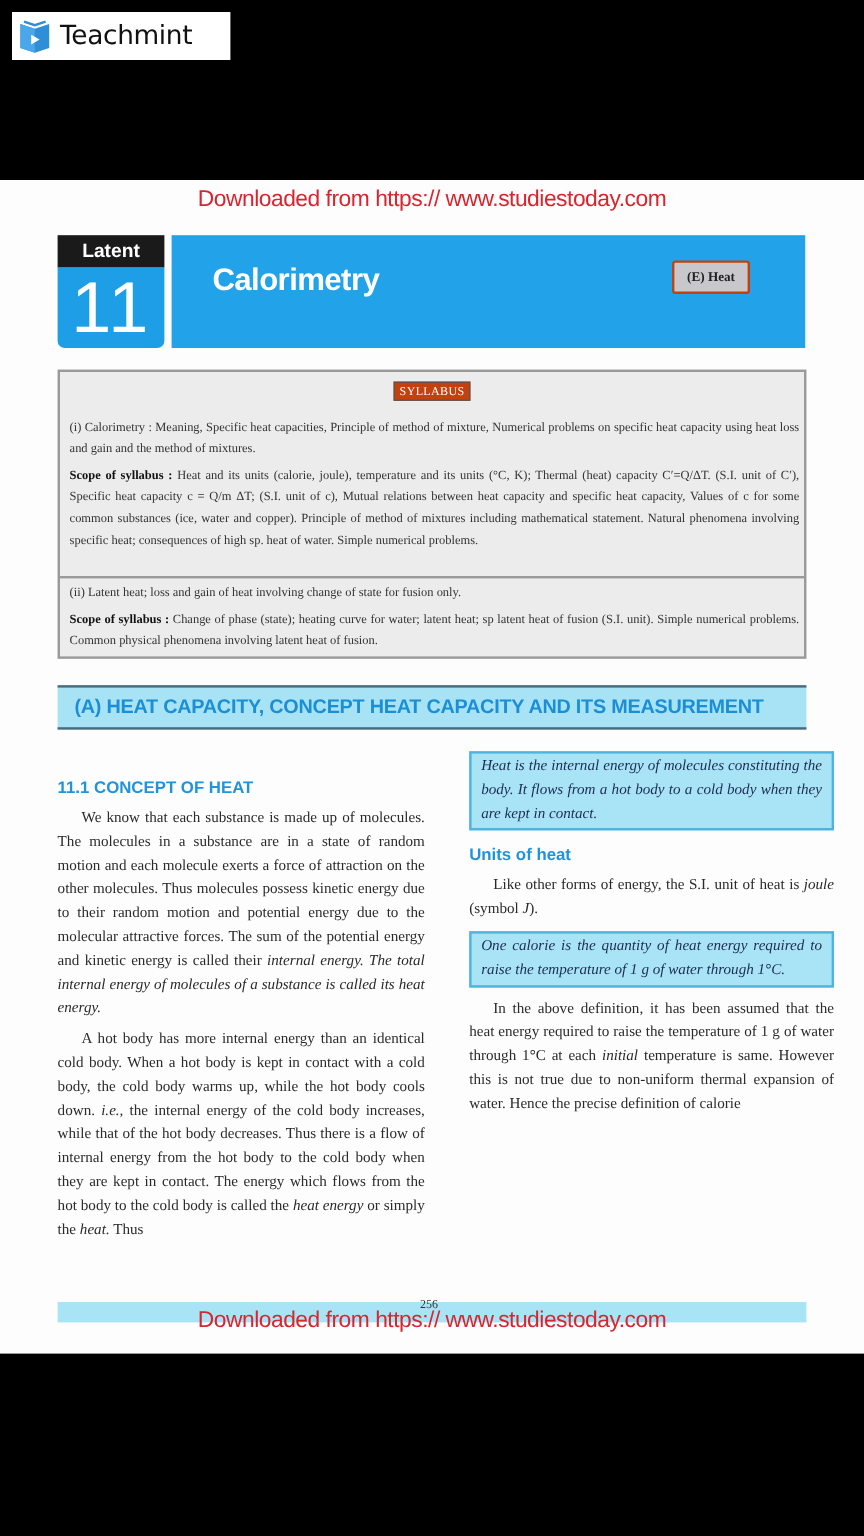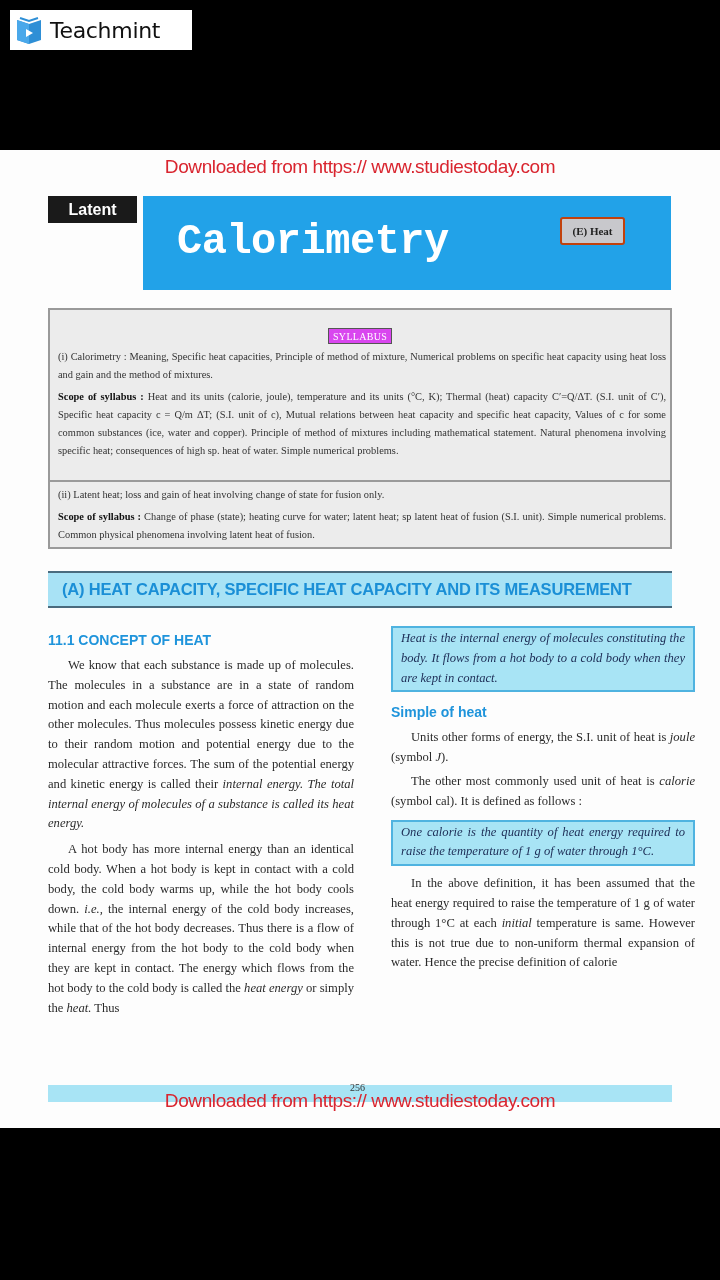--- a/index.html
+++ b/index.html
@@ -18,44 +18,44 @@
   .dl.top { top: 6px; }
   .dl.bottom { top: 940px; }
 
   .chapter-box { position: absolute; left: 48px; top: 46px; width: 89px; height: 94px; }
   .chapter-label { height: 27px; background: #1a1a1a; color: #fff; font-family: "Liberation Sans", sans-serif;
     font-weight: bold; font-size: 16px; text-align: center; line-height: 27px; }
   .chapter-num { height: 67px; background: #1e9ee6; color: #fff; font-family: "Liberation Sans", sans-serif;
     font-size: 60px; text-align: center; line-height: 68px; border-radius: 0 0 6px 6px; letter-spacing: 2px; }
 
   .banner { position: absolute; left: 143px; top: 46px; width: 528px; height: 94px; background: #22a2e8; }
-  .banner-title { position: absolute; left: 34px; top: 22px; font-family: Liberation Mono, monospace; font-weight: bold;
-    font-size: 42px; color: #fff; letter-spacing: -0.5px; }
+  .banner-title { position: absolute; left: 34px; top: 22px; font-family: Liberation Sans, sans-serif; font-weight: bold;
+    font-size: 26px; color: #fff; letter-spacing: -0.5px; }
   .banner-badge { position: absolute; left: 417px; top: 21px; width: 65px; height: 28px; background: #c8c8cc;
     border: 2px solid #c2410c; border-radius: 3px; font-size: 11px; font-weight: bold; color: #222;
     text-align: center; line-height: 24px; }
 
   .syllabus { position: absolute; left: 48px; top: 158px; width: 624px; height: 241px; background: #ececec;
     border: 2px solid #9a9a9a; font-size: 10.4px; line-height: 18px; color: #333; }
-  .syl-title { position: absolute; left: 278px; top: 18px; background: #d946ef; color: #fff; font-size: 10px;
+  .syl-title { position: absolute; left: 278px; top: 8px; background: #c2410c; color: #fff; font-size: 10px;
     padding: 0 4px; height: 16px; line-height: 16px; border: 1px solid #555; letter-spacing: 0.3px; }
   .syl-p { position: absolute; left: 8px; width: 608px; text-align: justify; }
   .syl-p b { color: #111; }
   .syl-p1 { top: 38px; }
   .syl-p2 { top: 78px; }
   .syl-divider { position: absolute; left: 0; top: 170px; width: 100%; height: 2px; background: #9a9a9a; }
   .syl-p3 { top: 176px; }
   .syl-p4 { top: 198px; }
 
   .section-bar { position: absolute; left: 48px; top: 421px; width: 624px; height: 37px; background: #a8e2f5;
     border-top: 2px solid #4a6b7e; border-bottom: 2px solid #4a6b7e; font-family: "Liberation Sans", sans-serif;
     font-weight: bold; font-size: 16.5px; color: #1b8fd6; line-height: 33px; padding-left: 14px; letter-spacing: -0.2px; }
 
   .col { position: absolute; font-size: 12.6px; line-height: 19.8px; color: #2a2a2a; text-align: justify; }
-  .col-left { left: 48px; top: 480px; width: 306px; }
+  .col-left { left: 48px; top: 496px; width: 306px; }
   .col-right { left: 368px; top: 476px; width: 304px; margin-left: 23px; }
   .heading { font-family: "Liberation Sans", sans-serif; font-weight: bold; color: #1f94db; font-size: 14px; line-height: 20px; }
   .para { text-indent: 20px; }
   .gap { margin-top: 6px; }
   .def-box { background: #a8e4f5; border: 2px solid #4fb3e0; padding: 1px 8px 2px 8px; font-style: italic;
     color: #1c2c55; font-size: 12.6px; line-height: 19.8px; }
   .def-box.first { margin-top: 0; }
   .col i { font-style: italic; }
 
   .footer-bar { position: absolute; left: 48px; top: 935px; width: 624px; height: 17px; background: #a8e4f5; }
@@ -72,49 +72,49 @@
     <path d="M12 14 L19 18 L12 22 Z" fill="#fff"></path>
   </svg>
   <span class="brand-name">Teachmint</span>
 </div>
 
 <div class="page">
   <div class="dl top">Downloaded from https:// www.studiestoday.com</div>
 
   <div class="chapter-box">
     <div class="chapter-label">Latent</div>
+    <div class="chapter-num">11</div>
   </div>
 
   <div class="banner">
     <div class="banner-title">Calorimetry</div>
     <div class="banner-badge">(E) Heat</div>
   </div>
 
   <div class="syllabus">
     <div class="syl-title">SYLLABUS</div>
     <div class="syl-p syl-p1">(i) Calorimetry : Meaning, Specific heat capacities, Principle of method of mixture, Numerical problems on specific heat capacity using heat loss and gain and the method of mixtures.</div>
     <div class="syl-p syl-p2"><b>Scope of syllabus :</b><span> Heat and its units (calorie, joule), temperature and its units (°C, K); Thermal (heat) capacity C′=Q/ΔT. (S.I. unit of C′), Specific heat capacity c = Q/m ΔT; (S.I. unit of c), Mutual relations between heat capacity and specific heat capacity, Values of c for some common substances (ice, water and copper). Principle of method of mixtures including mathematical statement. Natural phenomena involving specific heat; consequences of high sp. heat of water. Simple numerical problems.</span></div>
     <div class="syl-divider"></div>
     <div class="syl-p syl-p4"><b>Scope of syllabus :</b><span> Change of phase (state); heating curve for water; latent heat; sp latent heat of fusion (S.I. unit). Simple numerical problems. Common physical phenomena involving latent heat of fusion.</span></div>
     <div class="syl-p syl-p3">(ii) Latent heat; loss and gain of heat involving change of state for fusion only.</div>
   </div>
 
-  <div class="section-bar">(A) HEAT CAPACITY, SPECIFIC HEAT CAPACITY AND ITS MEASUREMENT</div>
+  <div class="section-bar">(A) HEAT CAPACITY, CONCEPT HEAT CAPACITY AND ITS MEASUREMENT</div>
 
   <div class="col col-left">
     <div class="heading">11.1  CONCEPT OF HEAT</div>
     <p class="para gap"><span>We know that each substance is made up of molecules. The molecules in a substance are in a state of random motion and each molecule exerts a force of attraction on the other molecules. Thus molecules possess kinetic energy due to their random motion and potential energy due to the molecular attractive forces. The sum of the potential energy and kinetic energy is called their </span><i>internal energy. The total internal energy of molecules of a substance is called its heat energy.</i></p>
     <p class="para gap"><span>A hot body has more internal energy than an identical cold body. When a hot body is kept in contact with a cold body, the cold body warms up, while the hot body cools down. </span><i>i.e.,</i><span> the internal energy of the cold body increases, while that of the hot body decreases. Thus there is a flow of internal energy from the hot body to the cold body when they are kept in contact. The energy which flows from the hot body to the cold body is called the </span><i>heat energy</i><span> or simply the </span><i>heat.</i><span> Thus</span></p>
   </div>
 
   <div class="col col-right">
     <div class="def-box first">Heat is the internal energy of molecules constituting the body. It flows from a hot body to a cold body when they are kept in contact.</div>
-    <div class="heading gap" style="margin-top:10px">Simple of heat</div>
-    <p class="para gap"><span>Units other forms of energy, the S.I. unit of heat is </span><i>joule</i><span> (symbol </span><i>J</i><span>).</span></p>
-    <p class="para" style="margin-top:4px"><span>The other most commonly used unit of heat is </span><i>calorie</i><span> (symbol cal). It is defined as follows :</span></p>
+    <div class="heading gap" style="margin-top:10px">Units of heat</div>
+    <p class="para gap"><span>Like other forms of energy, the S.I. unit of heat is </span><i>joule</i><span> (symbol </span><i>J</i><span>).</span></p>
     <div class="def-box" style="margin-top:8px">One calorie is the quantity of heat energy required to raise the temperature of 1 g of water through 1°C.</div>
     <p class="para" style="margin-top:8px"><span>In the above definition, it has been assumed that the heat energy required to raise the temperature of 1 g of water through 1°C at each </span><i>initial</i><span> temperature is same. However this is not true due to non-uniform thermal expansion of water. Hence the precise definition of calorie</span></p>
   </div>
 
   <div class="footer-bar"></div>
   <div class="page-num">256</div>
   <div class="dl bottom">Downloaded from https:// www.studiestoday.com</div>
 </div>
 
 </body></html>

